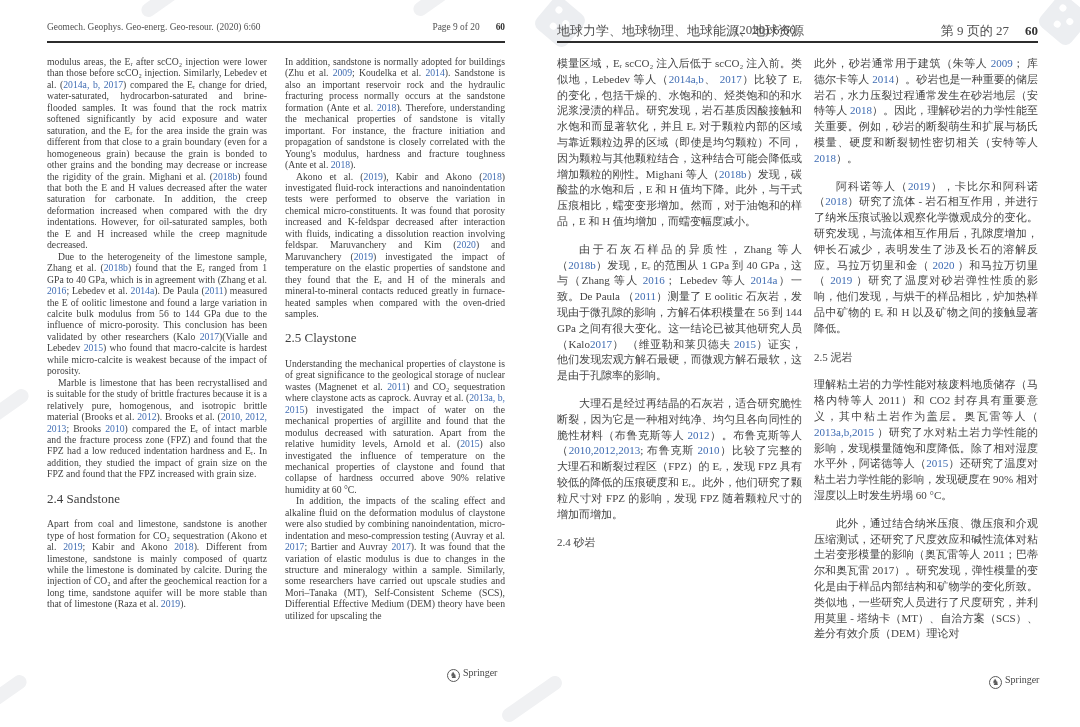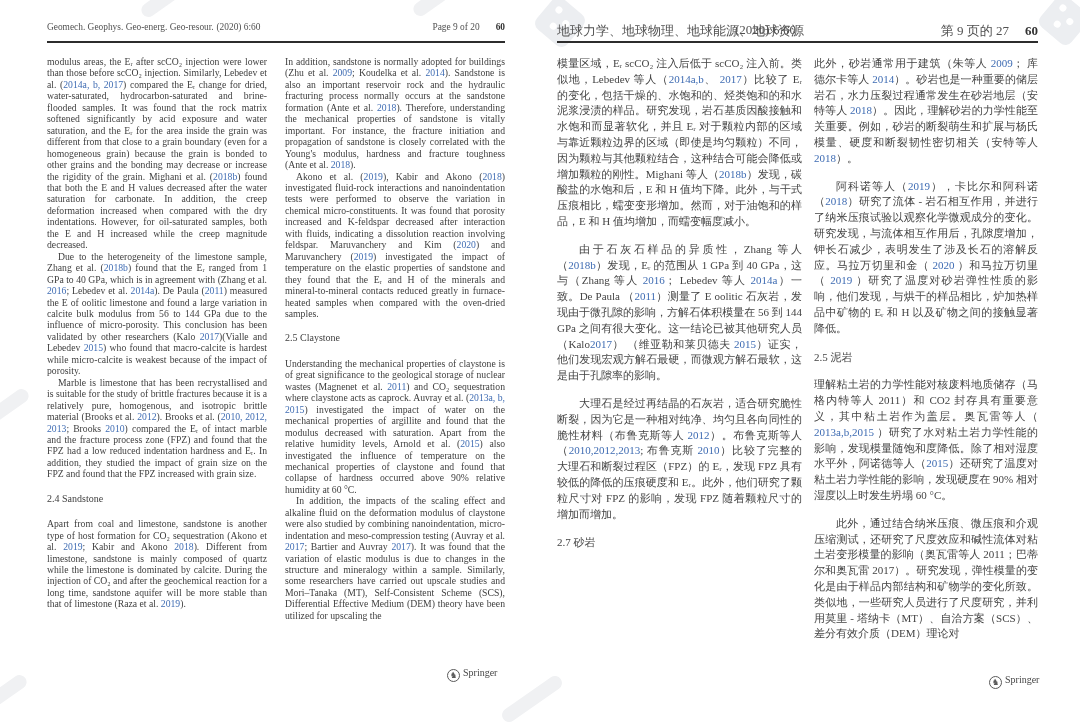--- a/index.html
+++ b/index.html
@@ -22,21 +22,21 @@
 
   .cols{display:flex;margin-top:13px;}
   #page-en .col{width:222px;}
   #page-en .col+.col{margin-left:18px;}
   #page-zh .col{width:245px;}
   #page-zh .col+.col{margin-left:12px;width:224px;}
 
   .text-en{font-size:9.7px;line-height:11.45px;text-align:justify;color:#3e3e3e;}
   .text-en p{margin:0;}
   .text-en p.ind{text-indent:11px;}
-  .text-en h3{font-size:10px;font-weight:400;margin:13px 0 14px;}
+  .text-en h3{font-size:13px;font-weight:400;margin:13px 0 14px;}
 
   .text-zh{font-size:11px;line-height:15.8px;text-align:justify;color:#444;}
   .text-zh p{margin:0 0 12px;}
   .text-zh p.ind{text-indent:2em;}
   .text-zh h3{font-size:11px;font-weight:400;margin:13px 0 12px;}
 
   .cite{color:var(--link);cursor:pointer;}
 
   .footer{position:absolute;font-size:10px;color:#474747;white-space:nowrap;}
   #page-en .footer{left:400px;top:645px;}
@@ -95,21 +95,21 @@
     <span>地球力学、地球物理、地球能源、地球资源</span>
     <span class="issue">(2020) 6:60</span>
     <span class="pginfo"><span>第 9 页的 27</span><span class="artno">60</span></span>
   </div>
   <div class="rule"></div>
   <div class="cols">
     <div class="col text-zh">
         <p>模量区域，Eᵣ scCO₂ 注入后低于 scCO₂ 注入前。类似地，Lebedev 等人（<span class="cite">2014a,b</span>、 <span class="cite">2017</span>）比较了 Eᵣ 的变化，包括干燥的、水饱和的、烃类饱和的和水泥浆浸渍的样品。研究发现，岩石基质因酸接触和水饱和而显著软化，并且 Eᵣ 对于颗粒内部的区域与靠近颗粒边界的区域（即使是均匀颗粒）不同，因为颗粒与其他颗粒结合，这种结合可能会降低或增加颗粒的刚性。Mighani 等人（<span class="cite">2018b</span>）发现，碳酸盐的水饱和后，E 和 H 值均下降。此外，与干式压痕相比，蠕变变形增加。然而，对于油饱和的样品，E 和 H 值均增加，而蠕变幅度减小。</p>
         <p class="ind">由于石灰石样品的异质性，Zhang 等人（<span class="cite">2018b</span>）发现，Eᵣ 的范围从 1 GPa 到 40 GPa，这与（Zhang 等人 <span class="cite">2016</span>； Lebedev 等人 <span class="cite">2014a</span>）一致。De Paula （<span class="cite">2011</span>）测量了 E oolitic 石灰岩，发现由于微孔隙的影响，方解石体积模量在 56 到 144 GPa 之间有很大变化。这一结论已被其他研究人员（Kalo<span class="cite">2017</span>） （维亚勒和莱贝德夫 <span class="cite">2015</span>）证实，他们发现宏观方解石最硬，而微观方解石最软，这是由于孔隙率的影响。</p>
         <p class="ind">大理石是经过再结晶的石灰岩，适合研究脆性断裂，因为它是一种相对纯净、均匀且各向同性的脆性材料（布鲁克斯等人 <span class="cite">2012</span>）。布鲁克斯等人（<span class="cite">2010,2012,2013</span>; 布鲁克斯 <span class="cite">2010</span>）比较了完整的大理石和断裂过程区（FPZ）的 Eᵣ，发现 FPZ 具有较低的降低的压痕硬度和 Eᵣ。此外，他们研究了颗粒尺寸对 FPZ 的影响，发现 FPZ 随着颗粒尺寸的增加而增加。</p>
-        <h3>2.7 砂岩</h3>
+        <h3>2.4 砂岩</h3>
       </div>
     <div class="col text-zh">
         <p>此外，砂岩通常用于建筑（朱等人 <span class="cite">2009</span>； 库德尔卡等人 <span class="cite">2014</span>）。砂岩也是一种重要的储层岩石，水力压裂过程通常发生在砂岩地层（安特等人 <span class="cite">2018</span>）。因此，理解砂岩的力学性能至关重要。例如，砂岩的断裂萌生和扩展与杨氏模量、硬度和断裂韧性密切相关（安特等人 <span class="cite">2018</span>）。</p>
         <p class="ind">阿科诺等人（<span class="cite">2019</span>），卡比尔和阿科诺（<span class="cite">2018</span>）研究了流体 - 岩石相互作用，并进行了纳米压痕试验以观察化学微观成分的变化。研究发现，与流体相互作用后，孔隙度增加，钾长石减少，表明发生了涉及长石的溶解反应。马拉万切里和金（ <span class="cite">2020</span> ）和马拉万切里（ <span class="cite">2019</span> ）研究了温度对砂岩弹性性质的影响，他们发现，与烘干的样品相比，炉加热样品中矿物的 Eᵣ 和 H 以及矿物之间的接触显著降低。</p>
         <h3>2.5 泥岩</h3>
         <p>理解粘土岩的力学性能对核废料地质储存（马格内特等人 2011）和 CO2 封存具有重要意义，其中粘土岩作为盖层。奥瓦雷等人（ <span class="cite">2013a,b,2015</span> ）研究了水对粘土岩力学性能的影响，发现模量随饱和度降低。除了相对湿度水平外，阿诺德等人（<span class="cite">2015</span>）还研究了温度对粘土岩力学性能的影响，发现硬度在 90% 相对湿度以上时发生坍塌 60 °C。</p>
         <p class="ind">此外，通过结合纳米压痕、微压痕和介观压缩测试，还研究了尺度效应和碱性流体对粘土岩变形模量的影响（奥瓦雷等人 2011；巴蒂尔和奥瓦雷 2017）。研究发现，弹性模量的变化是由于样品内部结构和矿物学的变化所致。类似地，一些研究人员进行了尺度研究，并利用莫里 - 塔纳卡（MT）、自洽方案（SCS）、差分有效介质（DEM）理论对</p>
       </div>
   </div>
   <div class="footer">

